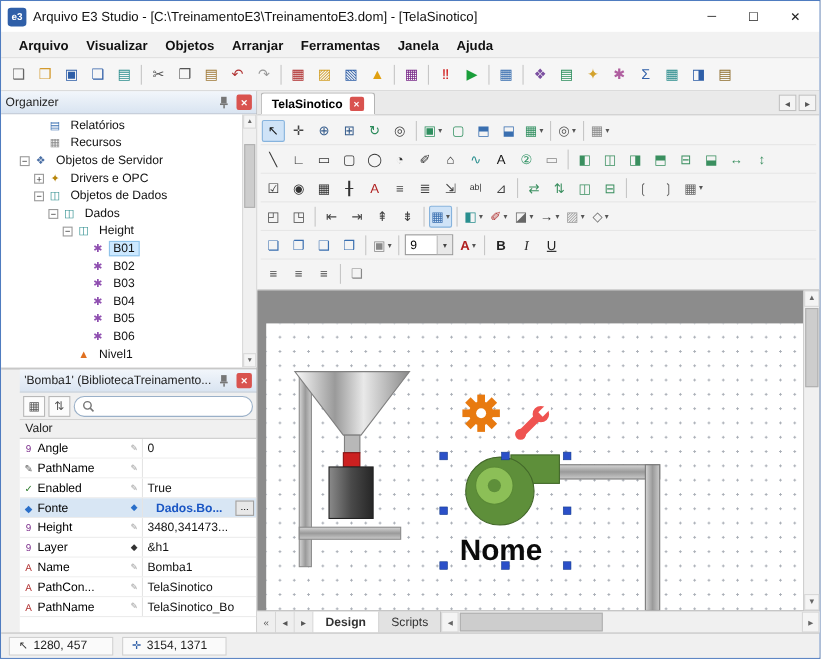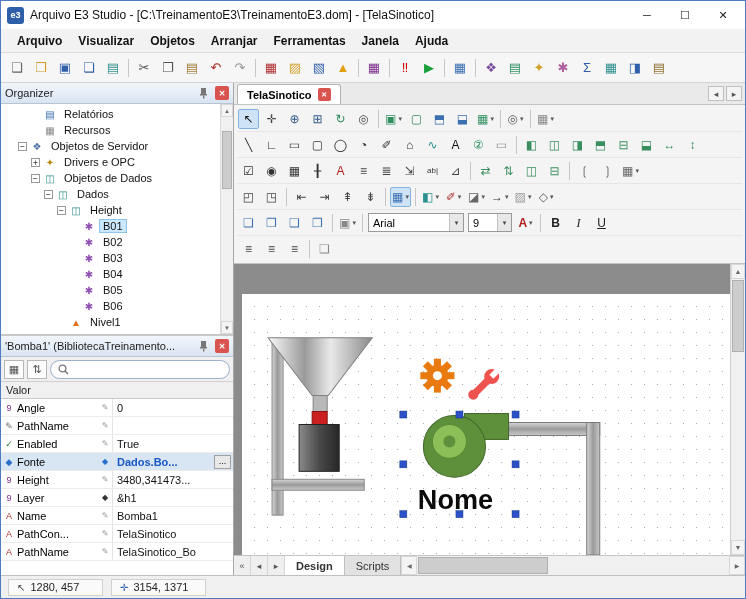--- a/index.html
+++ b/index.html
@@ -33,21 +33,21 @@
   .combo { height:19px; border:1px solid #9a9a9a; background:#fff; display:flex; align-items:center;
            font-size:11px; padding:0 0 0 4px; margin:0 2px; justify-content:space-between; }
   .combo .arrow { width:14px; height:17px; background:#e8e8e8; border-left:1px solid #c0c0c0;
                   font-size:7px; display:flex; align-items:center; justify-content:center; margin-left:4px; color:#444; }
 
   
   .workspace { flex:1; display:flex; min-height:0; }
   .leftcol { width:233px; flex:0 0 auto; display:flex; flex-direction:column; border-right:1px solid #a8a8a8; background:#f0f0f0; }
   .panel { display:flex; flex-direction:column; min-height:0; }
   .organizer { height:253px; flex:0 0 auto; border-bottom:2px solid #c8c8c8; }
-  .props { flex:1; }
+  .props { flex:1;margin-left:17px; }
   .panel-header { height:21px; background:linear-gradient(#f2f6fb,#d9e4f1); border-bottom:1px solid #b8c4d2;
                   display:flex; align-items:center; padding:0 4px; font-size:11px; gap:4px; flex:0 0 auto; }
   .panel-title { flex:1; white-space:nowrap; overflow:hidden; color:#222; }
   .pin-btn { width:15px; height:15px; display:flex; align-items:center; justify-content:center; }
   .panel-close { width:14px; height:14px; background:#d9534f; color:#fff; font-size:8px; font-weight:bold;
                  display:flex; align-items:center; justify-content:center; border-radius:2px; }
 
   
   .tree-wrap { flex:1; display:flex; min-height:0; background:#fff; }
   .tree { flex:1; overflow:hidden; padding-top:2px; font-size:11px; color:#111; }
@@ -77,21 +77,21 @@
   .col-name { width:112px; padding-left:6px; border-right:1px solid #c8c8c8; height:100%; display:flex; align-items:center; }
   .col-value { flex:1; padding-left:5px; }
   .props-grid { flex:1; background:#fff; overflow:hidden; }
   .prow { height:18px; display:flex; align-items:center; font-size:11px; border-bottom:1px solid #ececec; background:#fff; }
   .prow.selected { background:#d8e6f4; }
   .pnamecol { width:112px; display:flex; align-items:center; border-right:1px solid #e4e4e4; height:100%; flex:0 0 auto; }
   .pticon { width:16px; text-align:center; font-size:9px; flex:0 0 auto; }
   .pname { flex:1; white-space:nowrap; overflow:hidden; }
   .ptag { width:14px; text-align:center; font-size:8px; flex:0 0 auto; }
   .pvalue { flex:1; padding:0 4px; white-space:nowrap; overflow:hidden; color:#111; }
-  .pvalue.link { color:#1a56c4; font-weight:bold; }
+  .pvalue.link { color:#1a56c4; font-weight:bold;text-align:center; }
   .ellipsis-btn { width:17px; height:14px; border:1px solid #a0a0a0; background:#e8e8e8; font-size:9px;
                   line-height:11px; text-align:center; margin-right:2px; flex:0 0 auto; }
 
   
   .editor { flex:1; display:flex; flex-direction:column; min-width:0; background:#f0f0f0; }
   .doc-tabs { height:22px; display:flex; align-items:flex-end; background:#eaeaea; border-bottom:1px solid #c4c4c4; padding:0 3px; flex:0 0 auto; }
   .doc-tab { height:20px; background:#fff; border:1px solid #b4b4b4; border-bottom:none; display:flex;
              align-items:center; gap:6px; padding:0 9px; font-size:11px; font-weight:bold; border-radius:3px 3px 0 0; }
   .doc-tab-close { width:13px; height:13px; background:#d9534f; color:#fff; font-size:7px; font-weight:bold;
                    display:flex; align-items:center; justify-content:center; border-radius:2px; }
@@ -693,24 +693,20 @@
             </div>
             <div class="tbtn sm">
               <span class="glyph" style="color: rgb(58, 111, 176);">❒</span>
             </div>
             <div class="tsep"></div>
             <div class="tbtn sm">
               <span class="glyph" style="color: rgb(136, 136, 136);">▣</span>
               <span class="dd">▾</span>
             </div>
             <div class="tsep"></div>
-            <div class="combo" style="width: 96px;">
-              <span class="combo-text">Arial</span>
-              <span class="arrow">▾</span>
-            </div>
             <div class="combo" style="width: 44px;">
               <span class="combo-text">9</span>
               <span class="arrow">▾</span>
             </div>
             <div class="tbtn sm">
               <span class="glyph" style="color: rgb(176, 32, 32); font-weight: bold;">A</span>
               <span class="dd">▾</span>
             </div>
             <div class="tsep"></div>
             <div class="tbtn sm">

